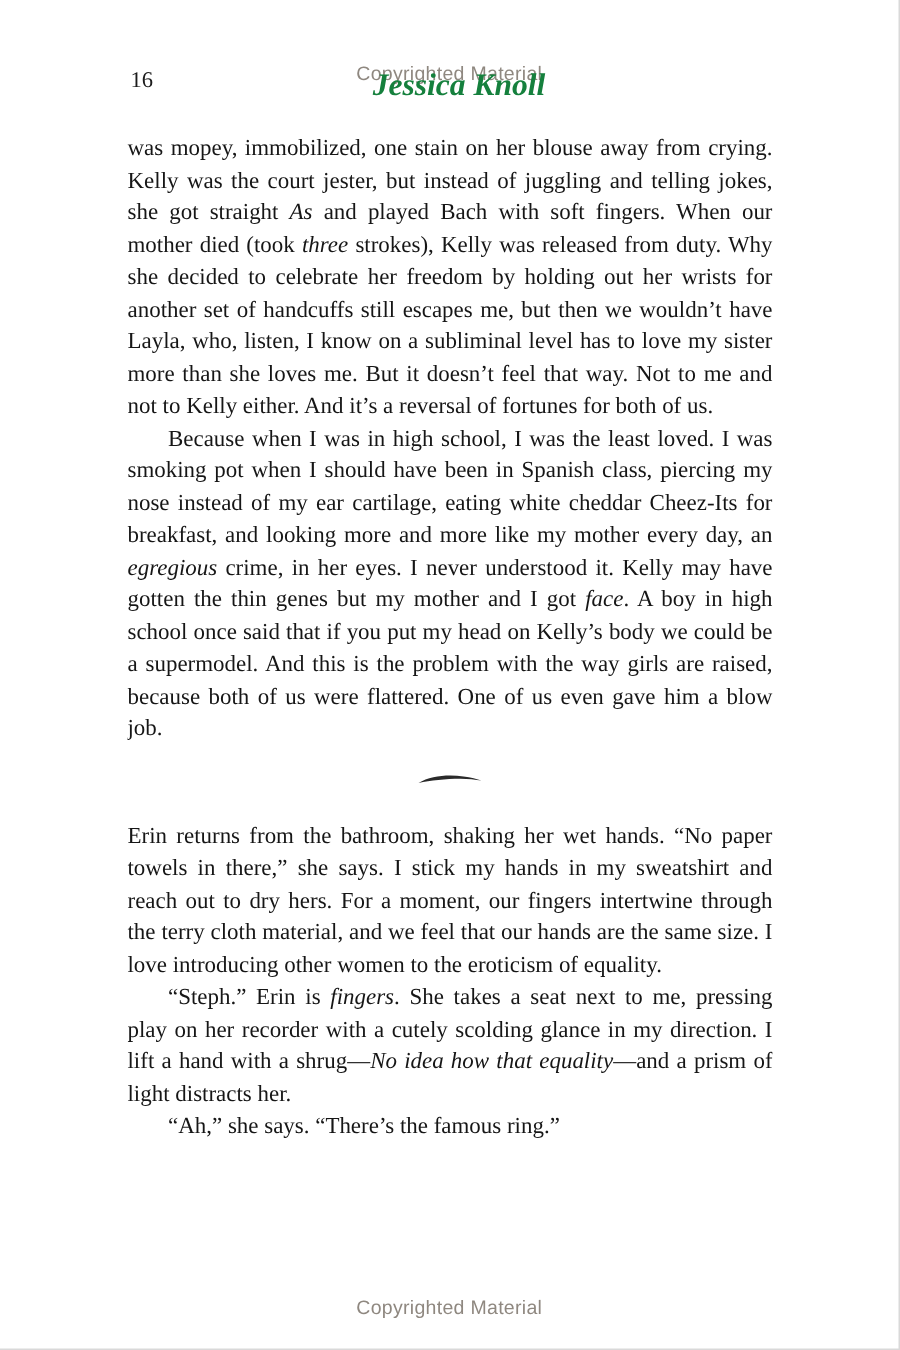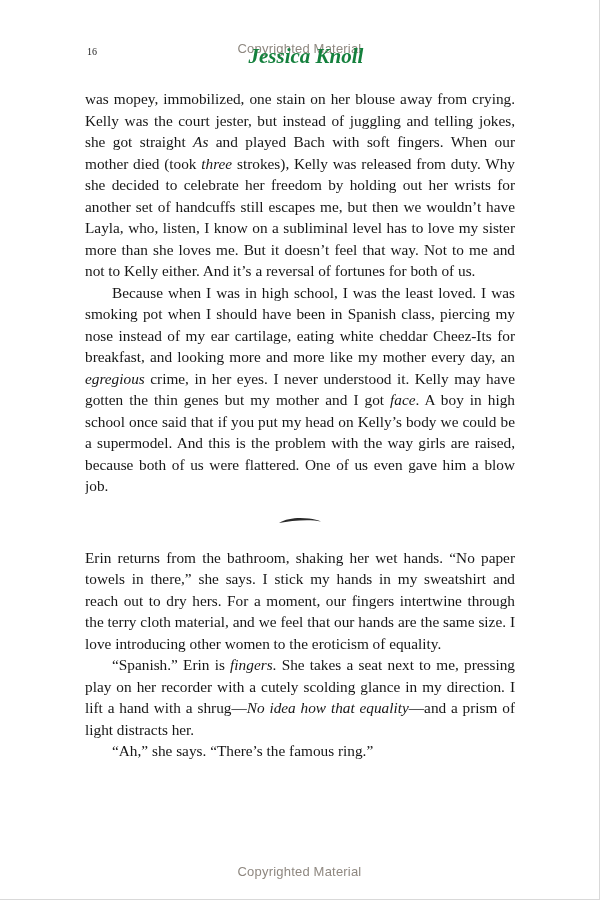--- a/index.html
+++ b/index.html
@@ -37,21 +37,21 @@
     position: absolute;
     top: 44px;
     left: 85px;
     right: 85px;
     height: 24px;
   }
   .page-number {
     position: absolute;
     left: 2px;
     top: 2px;
-    font-size: 10px;
+    font-size: 15px;
     color: #1c1c1c;
   }
   .author-name {
     position: absolute;
     left: 13px;
     right: 0;
     text-align: center;
     font-style: italic;
     font-weight: 600;
     font-size: 21px;
@@ -106,20 +106,20 @@
 
     <div class="section-break">
       <svg width="46" height="12" viewBox="0 0 46 12">
         <path d="M2 8 C 10 3, 22 2.2, 32 3.6 C 37 4.3, 41 5.2, 44 6.4
                  C 40 5.8, 35 5.2, 30 5.2 C 20 5.2, 10 6.4, 2 8 Z" fill="#2a2a2a"></path>
       </svg>
     </div>
 
     <div id="section-2">
         <p class=""><span>Erin returns from the bathroom, shaking her wet hands. “No paper towels in there,” she says. I stick my hands in my sweatshirt and reach out to dry hers. For a moment, our fingers intertwine through the terry cloth material, and we feel that our hands are the same size. I love introducing other women to the eroticism of equality.</span></p>
-        <p class="indent"><span>“Spanish.” Erin is </span><em>fingers</em><span>. She takes a seat next to me, pressing play on her recorder with a cutely scolding glance in my direction. I lift a hand with a shrug—</span><em>No idea how that equality</em><span>—and a prism of light distracts her.</span></p>
+        <p class="indent"><span>“Steph.” Erin is </span><em>fingers</em><span>. She takes a seat next to me, pressing play on her recorder with a cutely scolding glance in my direction. I lift a hand with a shrug—</span><em>No idea how that equality</em><span>—and a prism of light distracts her.</span></p>
         <p class="indent"><span>“Ah,” she says. “There’s the famous ring.”</span></p>
       </div>
   </div>
 
   <div class="banner bottom">Copyrighted Material</div>
 
 </div>
 
 </body></html>

